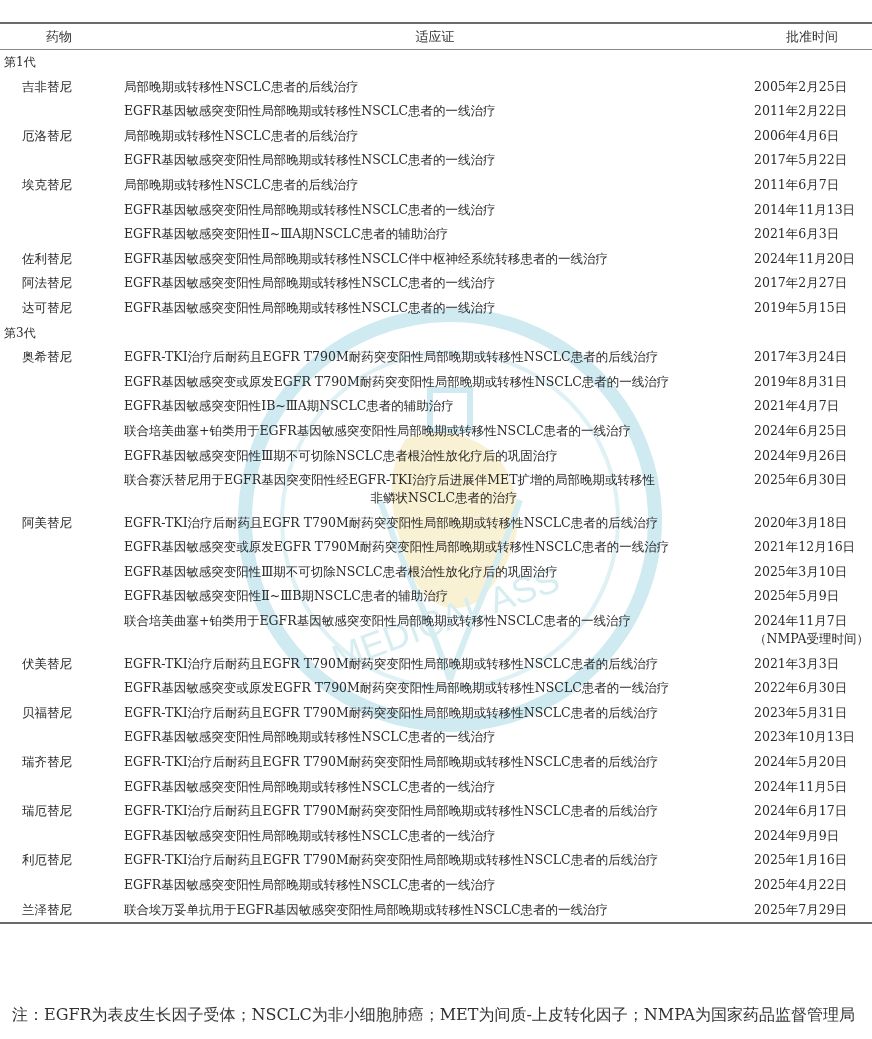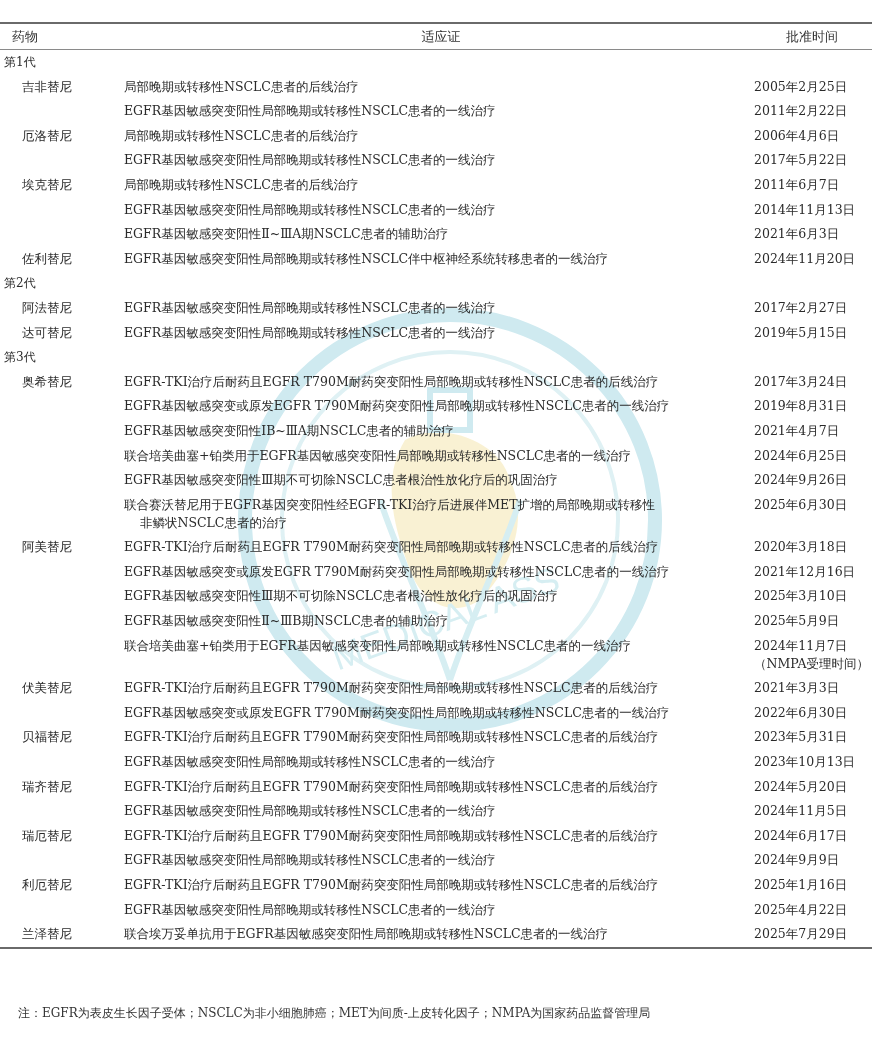--- a/index.html
+++ b/index.html
@@ -4,30 +4,30 @@
 <style>
   html, body { margin:0; padding:0; background:#ffffff; }
   body { width:872px; height:1039px; position:relative; overflow:hidden;
          font-family:"DejaVu Serif","Liberation Serif",serif; color:#2a2a2a; }
   .watermark { position:absolute; left:230px; top:300px; width:440px; height:440px; pointer-events:none; z-index:0; }
   .tbl { position:absolute; left:0; top:22px; width:872px; z-index:1; }
   .rule-top { border-top:2px solid #6a6a6a; }
   .rule-mid { border-top:1px solid #8a8a8a; }
   .rule-bot { border-top:2px solid #6a6a6a; }
   .hdr { height:25px; display:flex; align-items:center; font-size:13px; color:#333; }
-  .hdr .c1 { width:118px; padding-left:12px; }
+  .hdr .c1 { width:118px; text-align:center; padding-left:0; }
   .hdr .c2 { flex:1; text-align:center; }
   .hdr .c3 { width:120px; text-align:center; }
   .row { display:flex; align-items:flex-start; font-size:12.5px; line-height:18px; padding:3px 0 3.6px 0; }
   .row .c1 { width:124px; padding-left:22px; box-sizing:border-box; }
   .row .c2 { flex:1; padding-right:6px; }
-  .row .c2 .l2 { display:block; padding-left:16px; }
+  .row .c2 .l2 { display:block; padding-left:16px;text-align:center; }
   .row .c3 { width:118px; box-sizing:border-box; white-space:nowrap; }
   .gen { font-size:12px; line-height:18px; padding:3px 0 3.6px 4px; }
-  .note { position:absolute; left:18px; top:1005px; font-size:12px; color:#333; z-index:1; }
+  .note { position:absolute; left:12px; top:1005px; font-size:16px; color:#333; z-index:1; }
 </style>
 </head>
 <body>
 
 <svg class="watermark" viewBox="0 0 440 440">
   <circle cx="220" cy="220" r="205" fill="none" stroke="#cfeaf0" stroke-width="14"></circle>
   <circle cx="220" cy="220" r="168" fill="none" stroke="#dff1f4" stroke-width="4"></circle>
   <path d="M175 140 C210 120 270 140 280 180 C300 220 280 270 250 300 C220 320 190 300 180 270 C165 230 150 180 175 140 Z" fill="#f6ebc0" opacity="0.7"></path>
   <path d="M200 90 L240 90 L240 130 L200 130 Z" fill="none" stroke="#cfeaf0" stroke-width="6"></path>
   <path d="M150 200 C170 260 200 320 220 380 M290 200 C270 260 240 320 220 380" fill="none" stroke="#d6eef2" stroke-width="6"></path>
@@ -93,21 +93,20 @@
           <div>2021年6月3日</div>
         </div>
       </div>
       <div class="row">
         <div class="c1">佐利替尼</div>
         <div class="c2"><span>EGFR基因敏感突变阳性局部晚期或转移性NSCLC伴中枢神经系统转移患者的一线治疗</span></div>
         <div class="c3">
           <div>2024年11月20日</div>
         </div>
       </div>
-      <div class="gen">第2代</div>
       <div class="row">
         <div class="c1">阿法替尼</div>
         <div class="c2"><span>EGFR基因敏感突变阳性局部晚期或转移性NSCLC患者的一线治疗</span></div>
         <div class="c3">
           <div>2017年2月27日</div>
         </div>
       </div>
       <div class="row">
         <div class="c1">达可替尼</div>
         <div class="c2"><span>EGFR基因敏感突变阳性局部晚期或转移性NSCLC患者的一线治疗</span></div>

